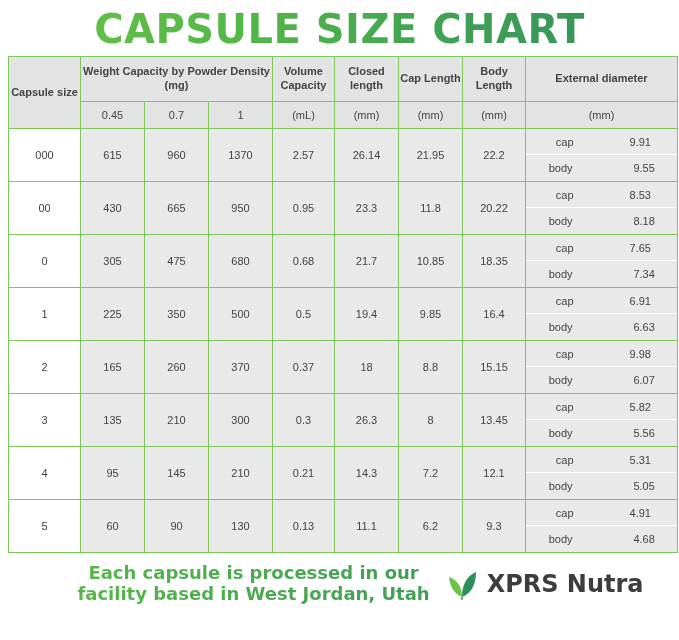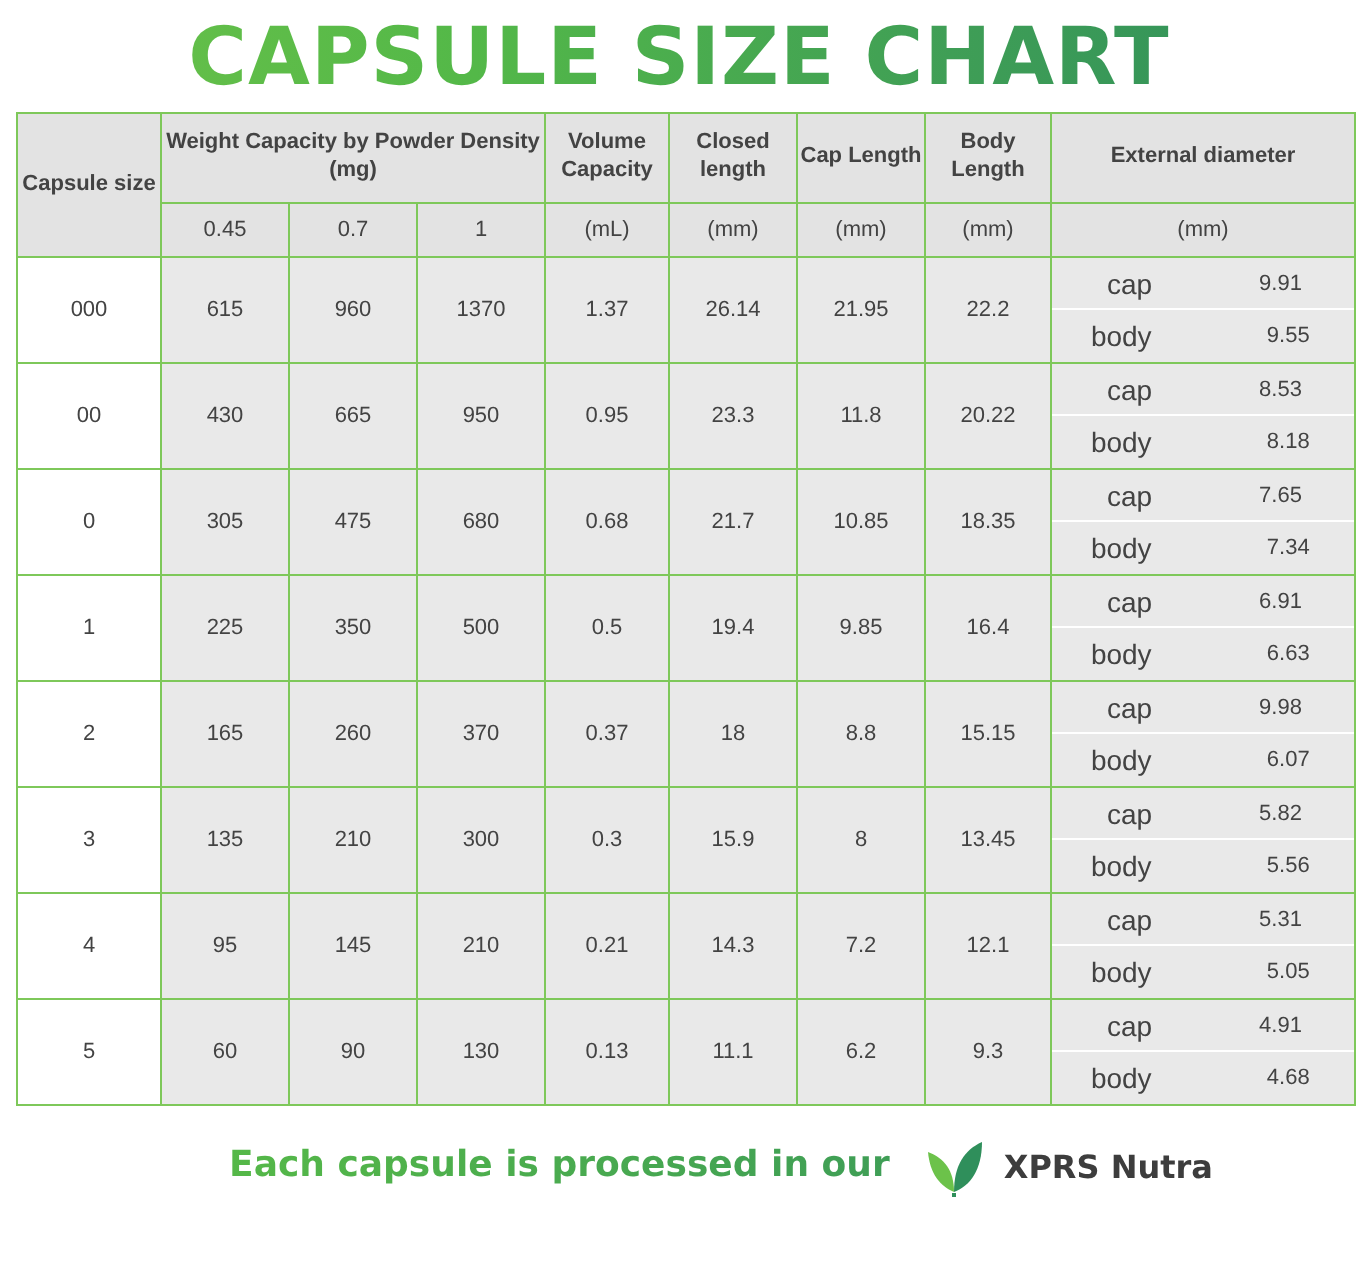--- a/index.html
+++ b/index.html
@@ -97,21 +97,21 @@
     justify-content: flex-start;
     flex: 1 1 50%;
     background: #e9e9e9;
     border-bottom: 1px solid #ffffff;
     box-sizing: border-box;
   }
   .ext-line:last-child { border-bottom: none; gap: 16px; }
   .ext-key {
     width: 78px;
     text-align: center;
-    font-size: 14px;
+    font-size: 11px;
   }
   .ext-val {
     width: 74px;
     font-size: 11px;
   }
 
   
   .footer {
     display: flex;
     align-items: center;
@@ -133,21 +133,21 @@
     -webkit-text-fill-color: transparent;
   }
   .brand {
     display: flex;
     align-items: center;
     gap: 7px;
   }
   .brand-name {
     font-family: "DejaVu Sans", sans-serif;
     font-weight: bold;
-    font-size: 16px;
+    font-size: 24px;
     color: #3d3d3d;
     white-space: nowrap;
   }
   .leaf-icon { flex: 0 0 auto; }
 </style>
 </head>
 <body>
 
 <div class="page">
 
@@ -189,21 +189,21 @@
           <th class="subhdr grey">(mm)</th>
         </tr>
       </thead>
       <tbody>
 
         <tr class="data">
           <td class="plain rowlabel">000</td>
           <td class="shade">615</td>
           <td class="shade">960</td>
           <td class="shade">1370</td>
-          <td class="shade">1.37</td>
+          <td class="shade">2.57</td>
           <td class="shade">26.14</td>
           <td class="shade">21.95</td>
           <td class="shade">22.2</td>
           <td class="ext-cell plain">
             <div class="ext-inner">
               <div class="ext-line">
                 <span class="ext-key">cap</span>
                 <span class="ext-val">9.91</span>
               </div>
               <div class="ext-line">
@@ -305,21 +305,21 @@
             </div>
           </td>
         </tr>
 
         <tr class="data">
           <td class="plain rowlabel">3</td>
           <td class="shade">135</td>
           <td class="shade">210</td>
           <td class="shade">300</td>
           <td class="shade">0.3</td>
-          <td class="shade">15.9</td>
+          <td class="shade">26.3</td>
           <td class="shade">8</td>
           <td class="shade">13.45</td>
           <td class="ext-cell plain">
             <div class="ext-inner">
               <div class="ext-line">
                 <span class="ext-key">cap</span>
                 <span class="ext-val">5.82</span>
               </div>
               <div class="ext-line">
                 <span class="ext-key">body</span>
@@ -375,20 +375,21 @@
           </td>
         </tr>
 
       </tbody>
     </table>
   </div>
 
   <div class="footer">
     <div class="footer-text">
       <div>Each capsule is processed in our</div>
+      <div>facility based in West Jordan, Utah</div>
     </div>
     <div class="brand">
       <span class="leaf-icon">
         <svg width="36" height="36" viewBox="0 0 36 36" aria-hidden="true">
           <path d="M18 33 C18 22, 13 16, 5 13 C6 24, 11 30, 18 33 Z" fill="#6cc24a"></path>
           <path d="M18 33 C18 20, 23 12, 32 8 C32 22, 26 30, 18 33 Z" fill="#2f8f5b"></path>
           <path d="M17 33.5 h2 v2 h-2 z" fill="#2f8f5b"></path>
         </svg>
       </span>
       <span class="brand-name">XPRS Nutra</span>

